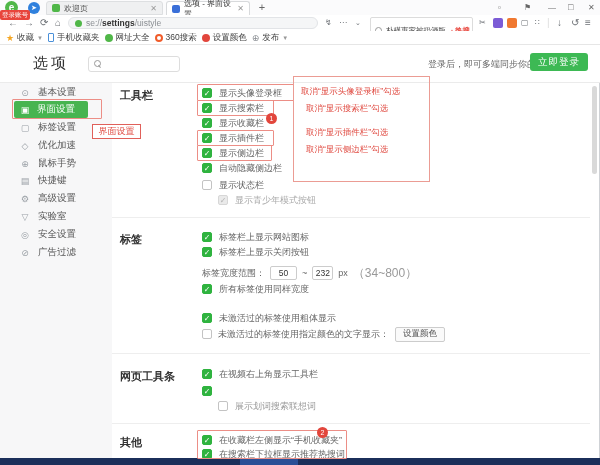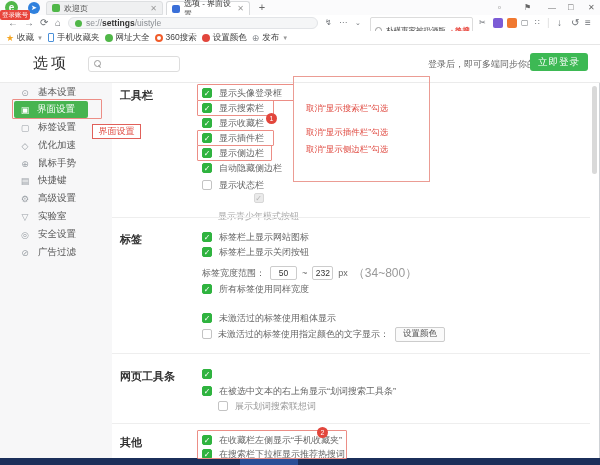--- a/index.html
+++ b/index.html
@@ -240,33 +240,34 @@
   <span class="clabel">显示侧边栏</span>
 </div>
 <div class="crow" style="left:202px;top:161px;">
   <span class="cb cb-checked"></span>
   <span class="clabel">自动隐藏侧边栏</span>
 </div>
 <div class="crow" style="left:202px;top:178px;">
   <span class="cb cb-unchecked"></span>
   <span class="clabel">显示状态栏</span>
 </div>
-<div class="crow" style="left:218px;top:193px;flex-direction:column;">
+<div class="crow" style="left:218px;top:193px;">
   <span class="cb cb-disabled"></span>
   <span class="clabel" style="color:#aaa;">显示青少年模式按钮</span>
 </div>
 
 <div class="redbox" style="left:197px;top:84px;width:97px;height:17px;"></div>
 <div class="redbox" style="left:197px;top:100px;width:77px;height:16px;"></div>
 <div class="redbox" style="left:197px;top:130px;width:77px;height:16px;"></div>
 <div class="redbox" style="left:197px;top:145px;width:75px;height:16px;"></div>
 <div class="redbox" style="left:12px;top:99px;width:90px;height:20px;"></div>
 <div class="marker" style="left:266px;top:113px;">1</div>
 
 <div class="ann-panel">
+  <div class="ann-line" style="top:9px;">取消“显示头像登录框”勾选</div>
   <div class="ann-line" style="top:26px;left:12px;">取消“显示搜索栏”勾选</div>
   <div class="ann-line" style="top:50px;left:12px;">取消“显示插件栏”勾选</div>
   <div class="ann-line" style="top:67px;left:12px;">取消“显示侧边栏”勾选</div>
 </div>
 <div class="callout">界面设置</div>
 
 <div class="divider" style="top:217px;"></div>
 
 <div class="sectitle" style="left:120px;top:232px;">标签</div>
 
@@ -299,24 +300,24 @@
   <span class="clabel">未激活过的标签使用指定颜色的文字显示：</span>
   <span class="greybtn">设置颜色</span>
 </div>
 
 <div class="divider" style="top:353px;"></div>
 
 <div class="sectitle" style="left:120px;top:369px;">网页工具条</div>
 
 <div class="crow" style="left:202px;top:367px;">
   <span class="cb cb-checked"></span>
+  <span class="clabel">在视频右上角显示工具栏</span>
 </div>
 <div class="crow" style="left:202px;top:384px;">
   <span class="cb cb-checked"></span>
-  <span class="clabel">在被选中文本的右上角显示“划词搜索工具条”</span>
 </div>
 <div class="crow" style="left:218px;top:399px;">
   <span class="cb cb-unchecked"></span>
   <span class="clabel" style="color:#999;">展示划词搜索联想词</span>
 </div>
 
 <div class="divider" style="top:423px;"></div>
 
 <div class="sectitle" style="left:120px;top:435px;text-align:right;">其他</div>
 

